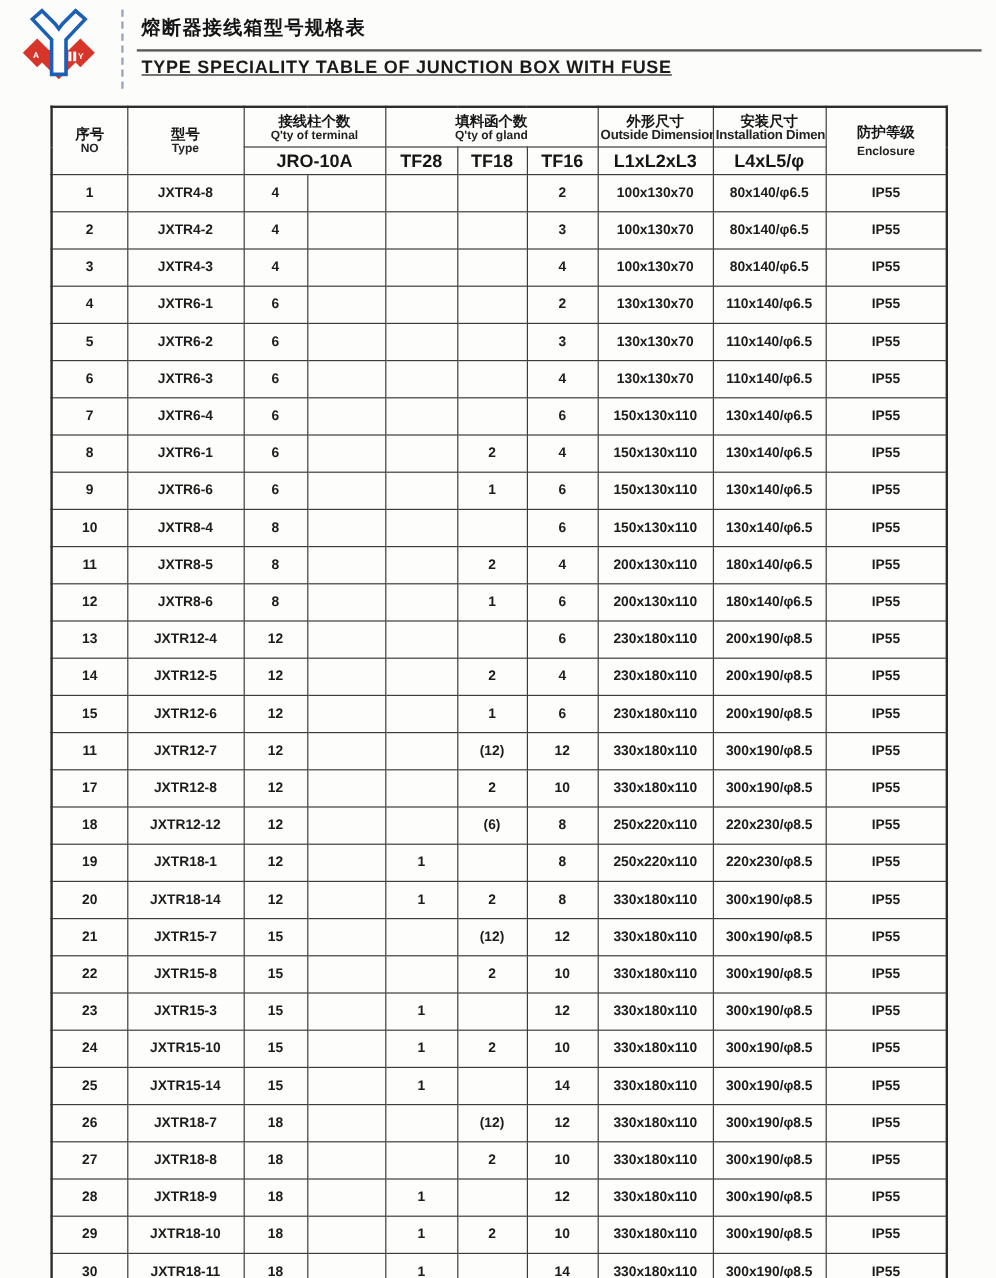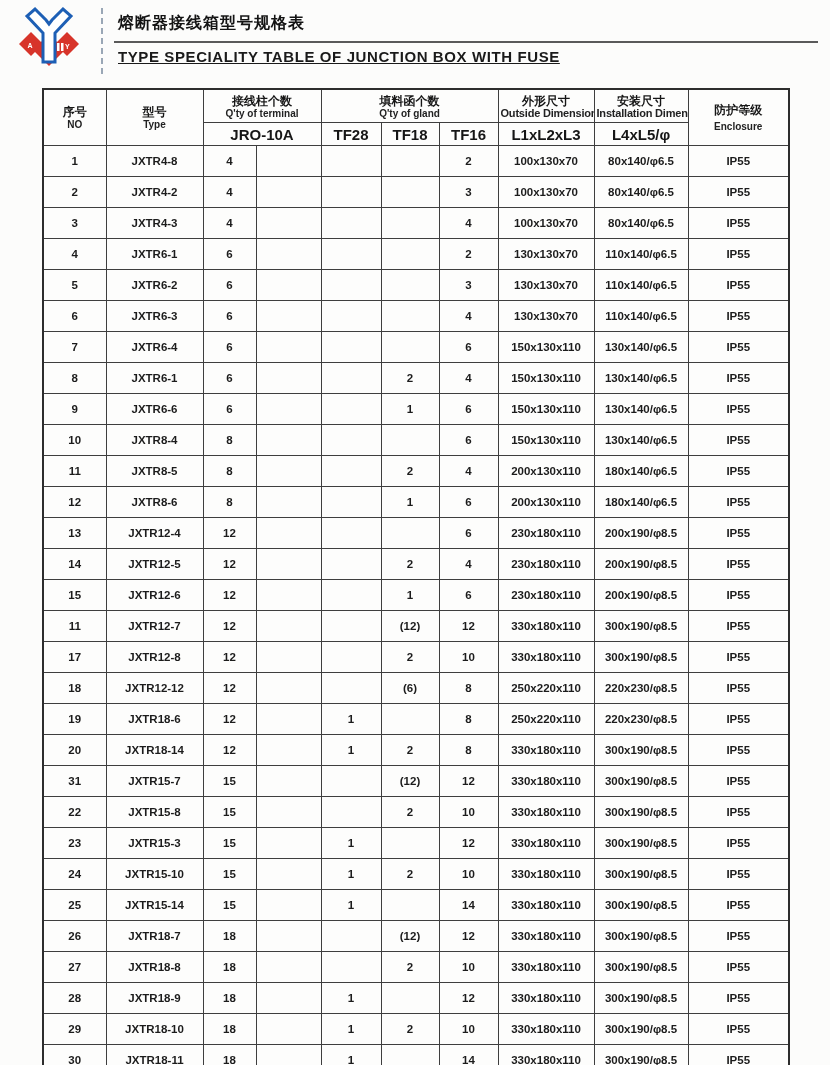--- a/index.html
+++ b/index.html
@@ -352,21 +352,21 @@
           <td></td>
           <td></td>
           <td>(6)</td>
           <td>8</td>
           <td>250x220x110</td>
           <td>220x230/φ8.5</td>
           <td>IP55</td>
         </tr>
         <tr>
           <td>19</td>
-          <td>JXTR18-6</td>
+          <td>JXTR18-1</td>
           <td>12</td>
           <td></td>
           <td>1</td>
           <td></td>
           <td>8</td>
           <td>250x220x110</td>
           <td>220x230/φ8.5</td>
           <td>IP55</td>
         </tr>
         <tr>
@@ -375,21 +375,21 @@
           <td>12</td>
           <td></td>
           <td>1</td>
           <td>2</td>
           <td>8</td>
           <td>330x180x110</td>
           <td>300x190/φ8.5</td>
           <td>IP55</td>
         </tr>
         <tr>
-          <td>31</td>
+          <td>21</td>
           <td>JXTR15-7</td>
           <td>15</td>
           <td></td>
           <td></td>
           <td>(12)</td>
           <td>12</td>
           <td>330x180x110</td>
           <td>300x190/φ8.5</td>
           <td>IP55</td>
         </tr>

